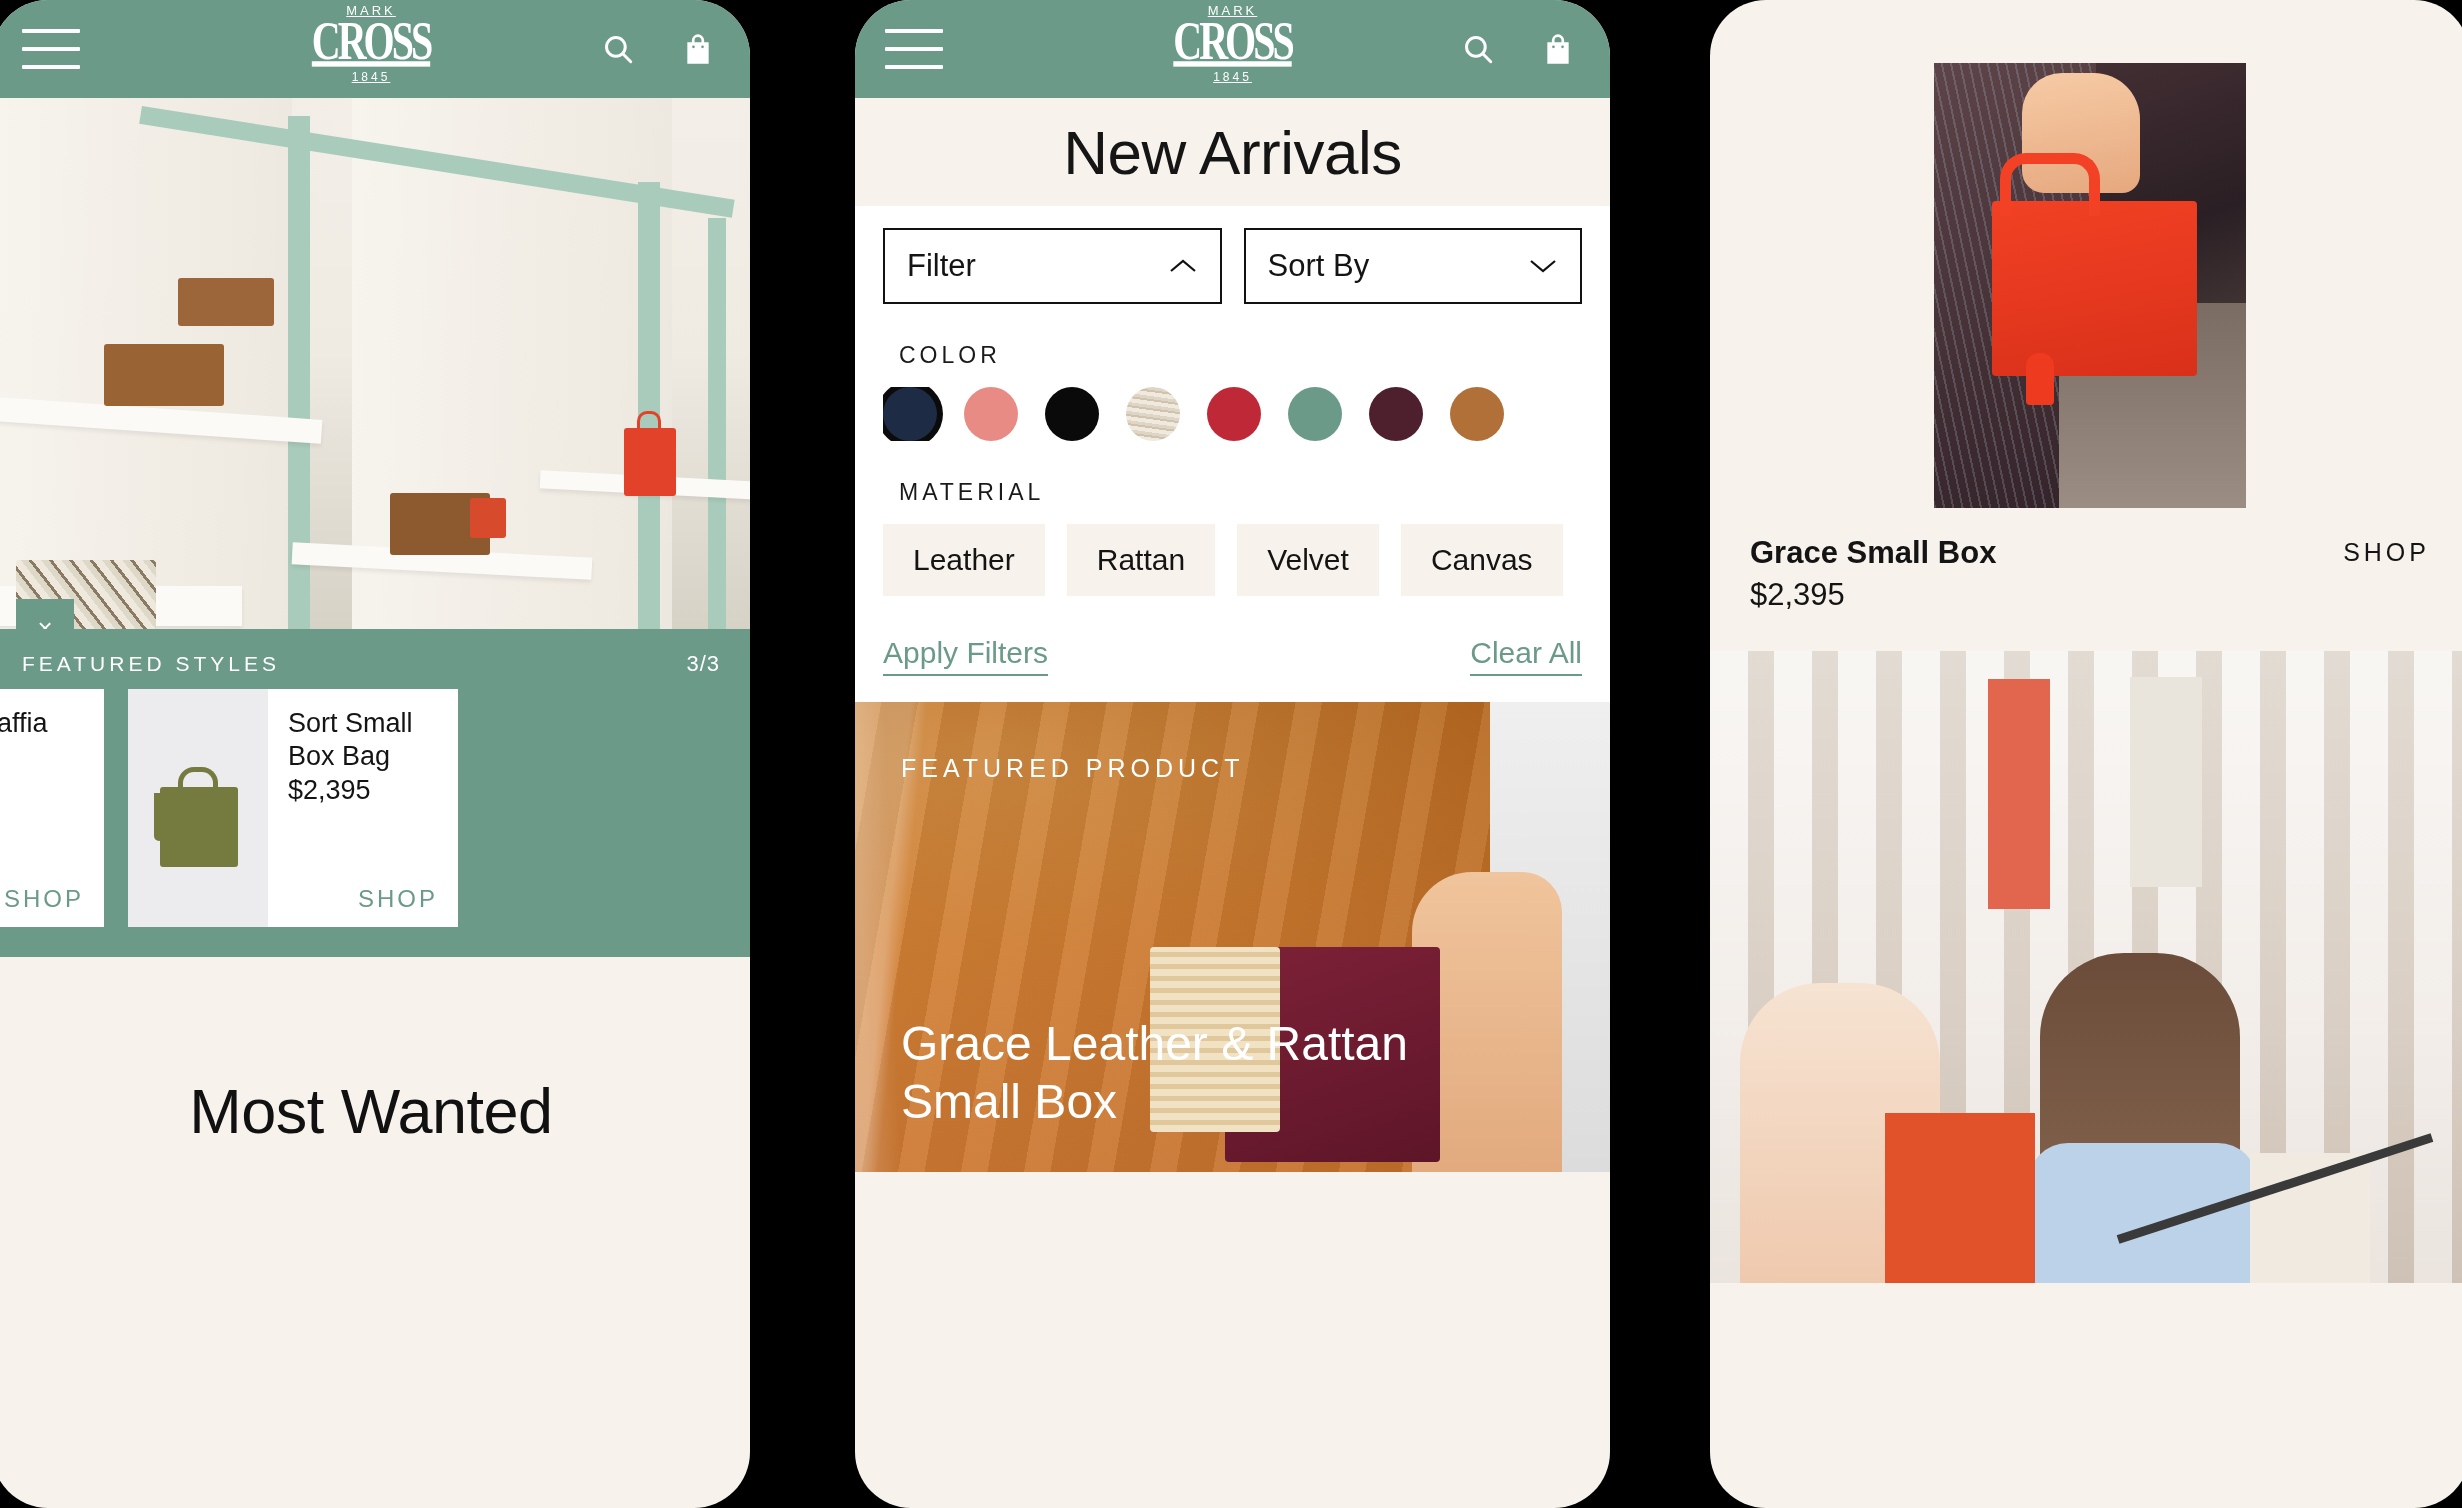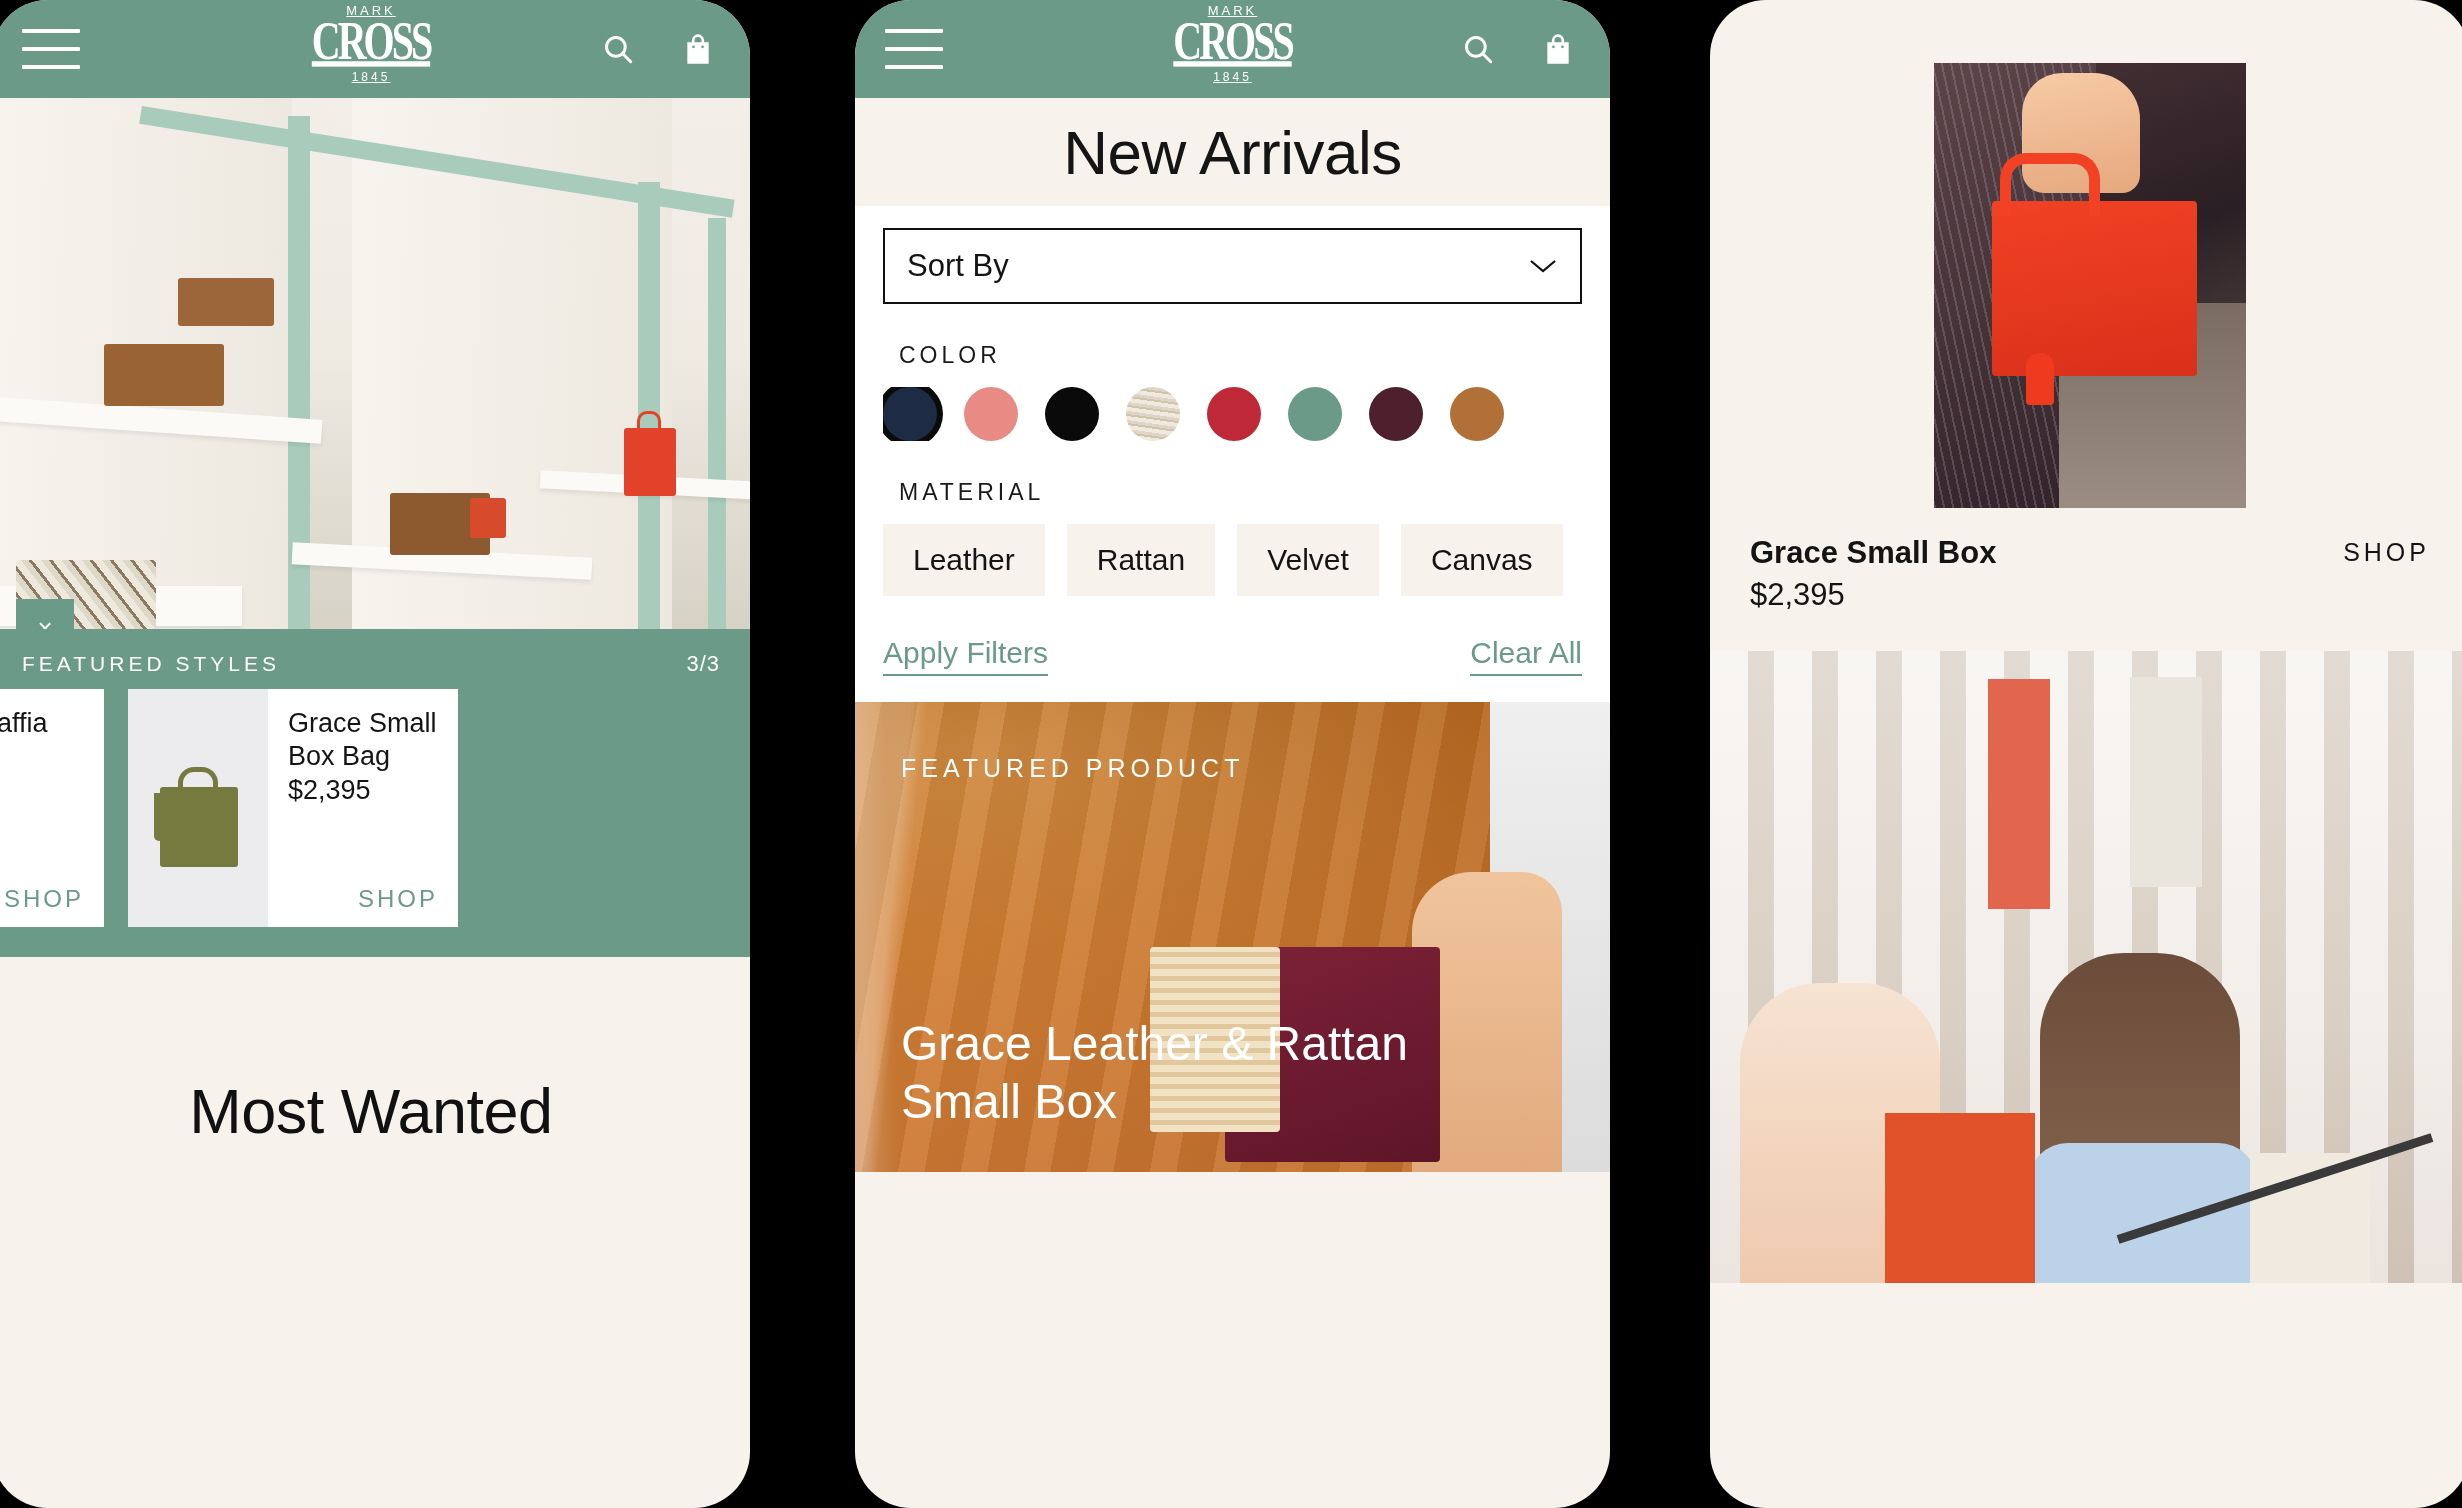--- a/index.html
+++ b/index.html
@@ -279,21 +279,21 @@
             <div class="shop">SHOP</div>
           </div>
         </div>
         <div class="style-card">
           <div class="thumb">
             <div style="position:absolute;left:32px;top:98px;width:78px;height:80px;background:#757A3F;border-radius:3px;"></div>
             <div style="position:absolute;left:50px;top:78px;width:40px;height:24px;border:5px solid #757A3F;border-bottom:none;border-radius:16px 16px 0 0;"></div>
             <div style="position:absolute;left:26px;top:104px;width:10px;height:48px;background:#757A3F;border-radius:0 0 6px 6px;"></div>
           </div>
           <div class="info">
-            <div class="nm">Grace Small Box Bag</div>
+            <div class="nm">Sort Small Box Bag</div>
             <div class="pr">$2,395</div>
             <div class="shop">SHOP</div>
           </div>
         </div>
       </div>
     </div>
 
     <div class="most-wanted-area">
       <div class="most-wanted">Most Wanted</div>
     </div>
@@ -329,20 +329,26 @@
         </div>
       </div>
     </div>
 
     <div class="page-title-bar">
       <div class="page-title">New Arrivals</div>
     </div>
 
     <div class="filter-sheet">
       <div class="selects">
+        <div class="select">
+          <span>Filter</span>
+          <svg class="chev" viewBox="0 0 30 18" fill="none" stroke="#111" stroke-width="2.2">
+            <polyline points="3,14 15,4 27,14"></polyline>
+          </svg>
+        </div>
         <div class="select">
           <span>Sort By</span>
           <svg class="chev" viewBox="0 0 30 18" fill="none" stroke="#111" stroke-width="2.2">
             <polyline points="3,4 15,14 27,4"></polyline>
           </svg>
         </div>
       </div>
 
       <div class="section-label">COLOR</div>
       <div class="swatch-row">

